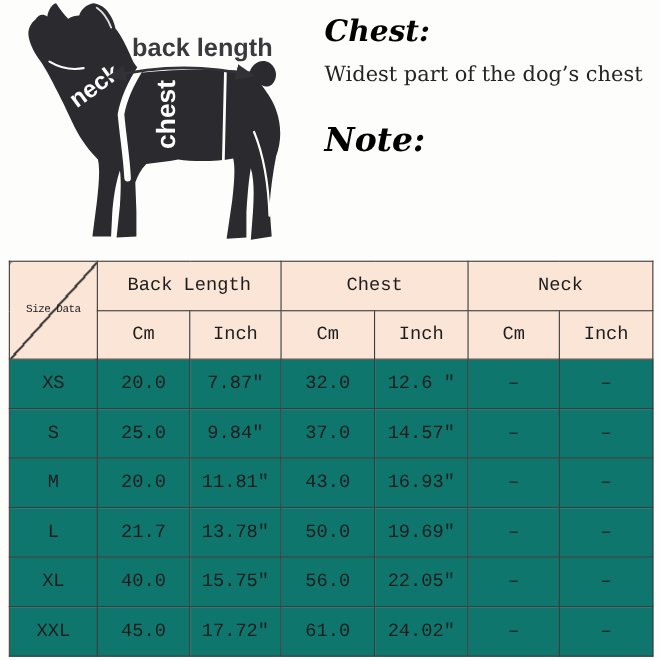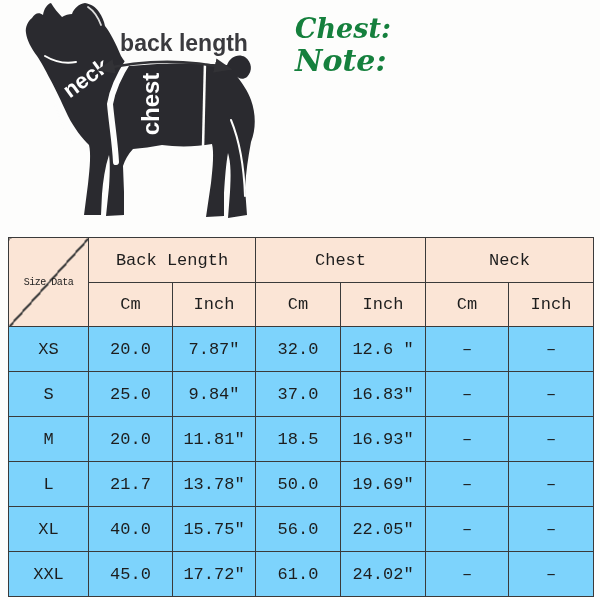--- a/index.html
+++ b/index.html
@@ -9,42 +9,42 @@
     font-family:"Liberation Sans",sans-serif;
     color:#1e1e1e;
   }
   
   .top{position:absolute;left:0;top:0;width:600px;height:232px;}
   .dog-figure{position:absolute;left:0;top:0;}
   .info{position:absolute;left:295px;top:14px;width:302px;}
   .info-heading{
     font-family:"DejaVu Serif","Liberation Serif",serif;
     font-style:italic;font-weight:bold;
-    font-size:27px;line-height:1.1;color:#15803d;margin:0;
-  }
-  .info-heading.note{font-size:30px;margin-top:0;}
+    font-size:27px;line-height:1.1;color:#000000;margin:0;
+  }
+  .info-heading.note{font-size:30px;margin-top:28px;}
   .info-body{
     font-family:"DejaVu Serif","Liberation Serif",serif;
     font-size:19px;line-height:1.6;color:#232323;margin:9px 0 0 0;
   }
   
   .table-wrap{position:absolute;left:8px;top:237px;}
   table.size-table{
     border-collapse:collapse;table-layout:fixed;width:585px;
     font-family:"Liberation Mono","DejaVu Sans Mono",monospace;
     font-size:17px;color:#1d1d1d;
   }
   table.size-table th,table.size-table td{
     border:1.5px solid #3a3a3a;text-align:center;vertical-align:middle;
     font-weight:normal;padding:0;
   }
   table.size-table thead th{background:#fbe5d6;}
   table.size-table .group-row th{height:44px;}
   table.size-table .sub-row th{height:43px;margin-left:23px;}
-  table.size-table tbody tr{height:45px;background:#7dd3fc;}
+  table.size-table tbody tr{height:45px;background:#0f766e;}
   th.corner{
     font-size:10px;letter-spacing:-0.5px;
     background:
       linear-gradient(to bottom right,
         rgba(0,0,0,0) calc(50% - 1px),
         #3a3a3a calc(50% - 1px),
         #3a3a3a calc(50% + 1px),
         rgba(0,0,0,0) calc(50% + 1px)),
       #fbe5d6 !important;
   }
@@ -107,20 +107,21 @@
     <defs>
       <marker id="ah" markerWidth="9" markerHeight="8" refX="6.5" refY="3" orient="auto-start-reverse">
         <path d="M0,0 L7.5,3 L0,6 z" fill="#323236"></path>
       </marker>
     </defs>
     <path d="M 99 70 Q 166 54 230 69" stroke="#323236" stroke-width="2.4" fill="none" marker-start="url(#ah)" marker-end="url(#ah)"></path>
   </svg>
 
   <div class="info">
     <p class="info-heading">Chest:</p>
+    <p class="info-body">Widest part of the dog’s chest</p>
     <p class="info-heading note">Note:</p>
     <p class="info-body"><br>
     </p>
   </div>
 </div>
 
 <div class="table-wrap">
   <table class="size-table">
     <colgroup>
       <col style="width:80px">
@@ -155,29 +156,29 @@
           <td>32.0</td>
           <td>12.6 ″</td>
           <td>–</td>
           <td>–</td>
         </tr>
         <tr>
           <th>S</th>
           <td>25.0</td>
           <td>9.84″</td>
           <td>37.0</td>
-          <td>16.83″</td>
+          <td>14.57″</td>
           <td>–</td>
           <td>–</td>
         </tr>
         <tr>
           <th>M</th>
           <td>20.0</td>
           <td>11.81″</td>
-          <td>18.5</td>
+          <td>43.0</td>
           <td>16.93″</td>
           <td>–</td>
           <td>–</td>
         </tr>
         <tr>
           <th>L</th>
           <td>21.7</td>
           <td>13.78″</td>
           <td>50.0</td>
           <td>19.69″</td>

